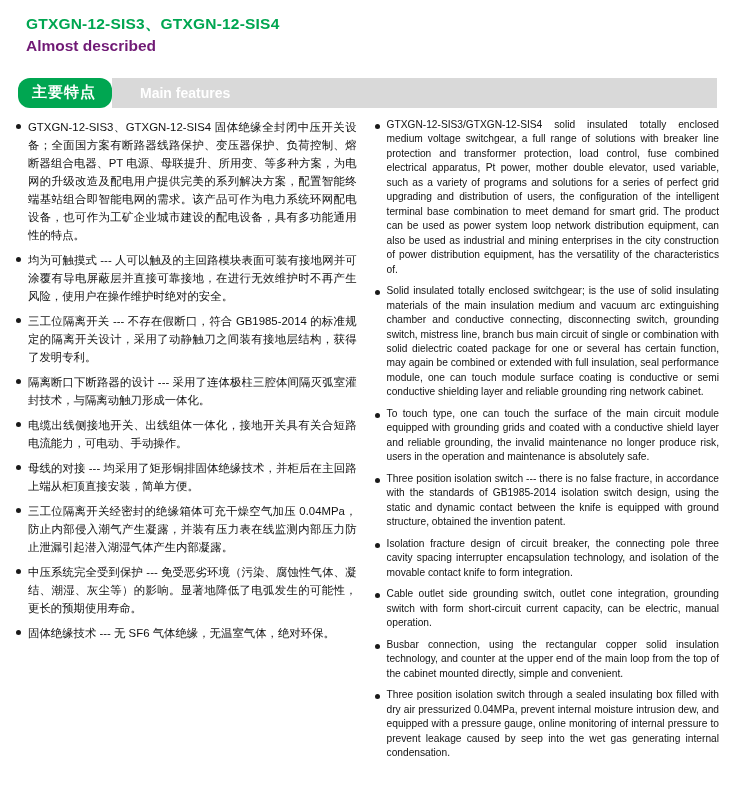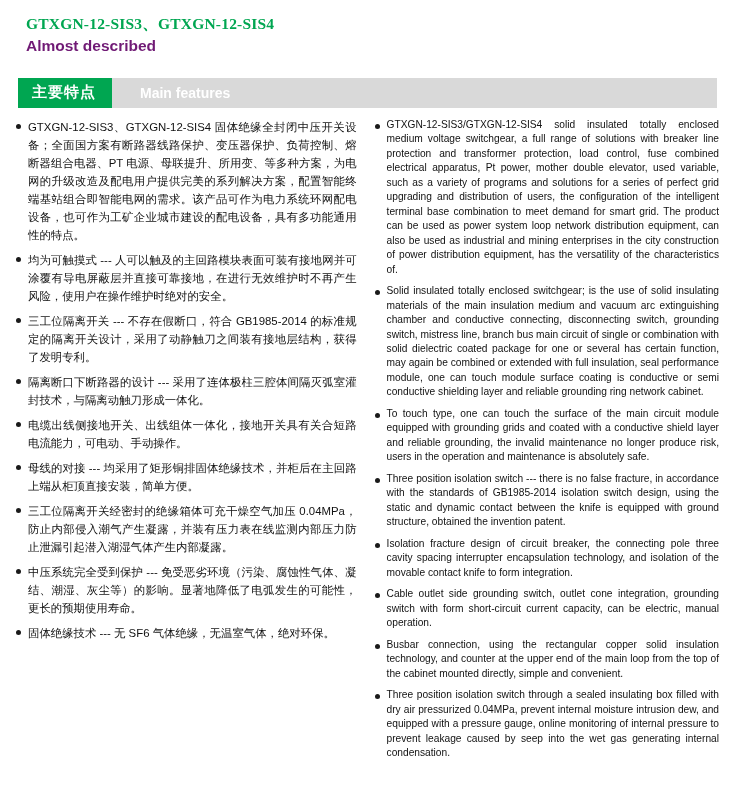--- a/index.html
+++ b/index.html
@@ -22,21 +22,20 @@
   
   .header {
     padding: 14px 0 0 26px;
   }
   .model-line {
     color: #00a651;
     font-size: 15.5px;
     font-weight: bold;
     letter-spacing: 0.2px;
     line-height: 1.3;
-    font-family: Liberation Serif, serif;
   }
   .cn-title {
     color: #1a1a1a;
     font-size: 30px;
     font-weight: bold;
     letter-spacing: 6px;
     margin-top: 6px;
     line-height: 1.15;
   }
   .en-title {
@@ -57,20 +56,21 @@
   }
   .section-bar .cn-tab {
     background: #00a651;
     color: #ffffff;
     font-size: 15px;
     font-weight: bold;
     letter-spacing: 1px;
     display: flex;
     align-items: center;
     padding: 0 16px 0 14px;
+    border-radius: 12px;
   }
   .section-bar .en-tab {
     background: #d9d9d9;
     color: #ffffff;
     font-size: 14px;
     font-weight: bold;
     flex: 1;
     display: flex;
     align-items: center;
     padding-left: 28px;

